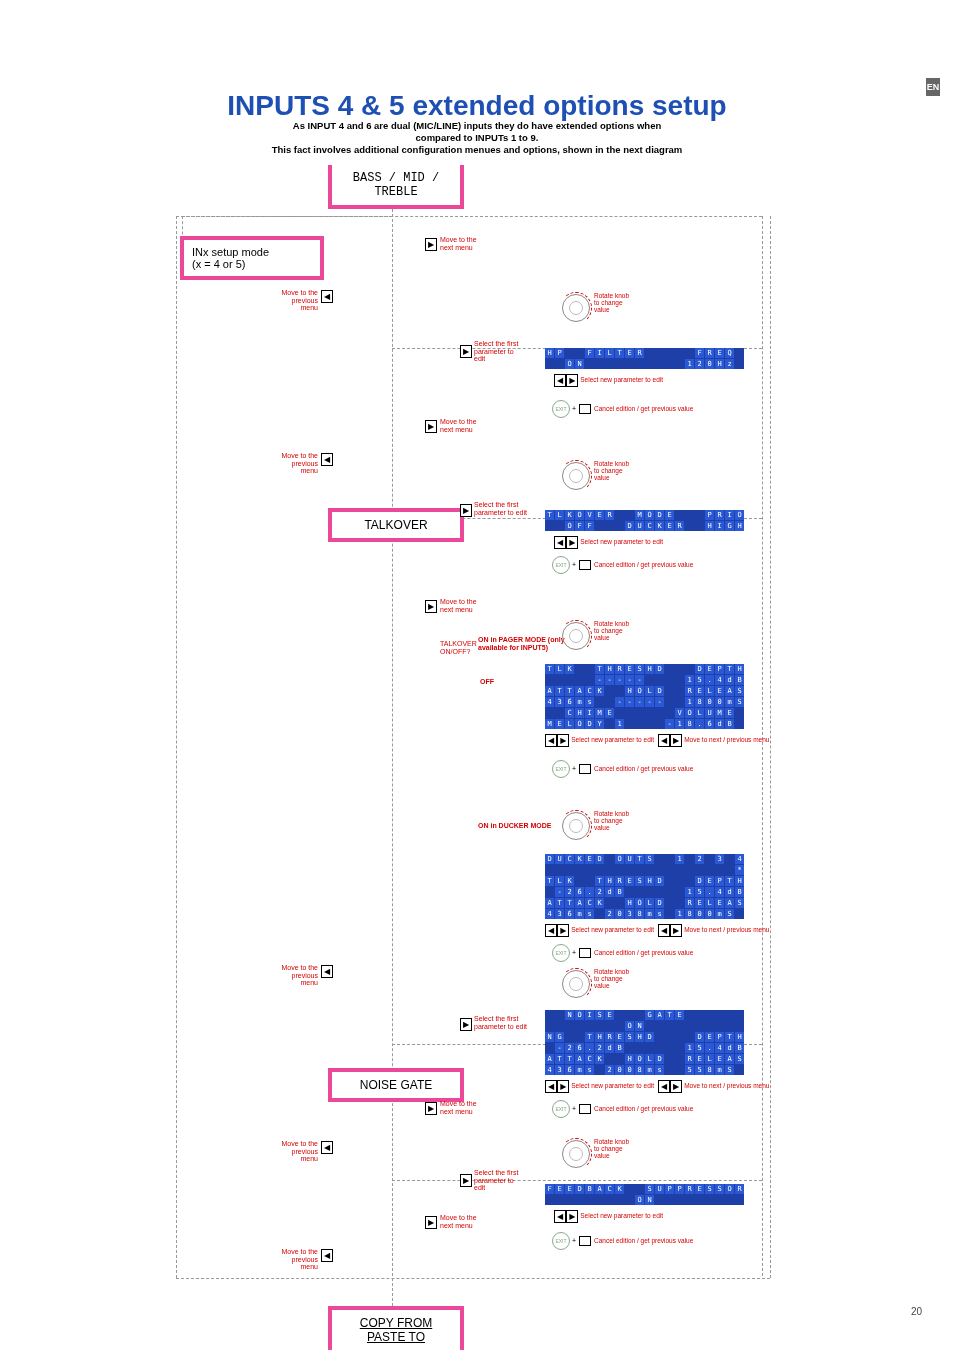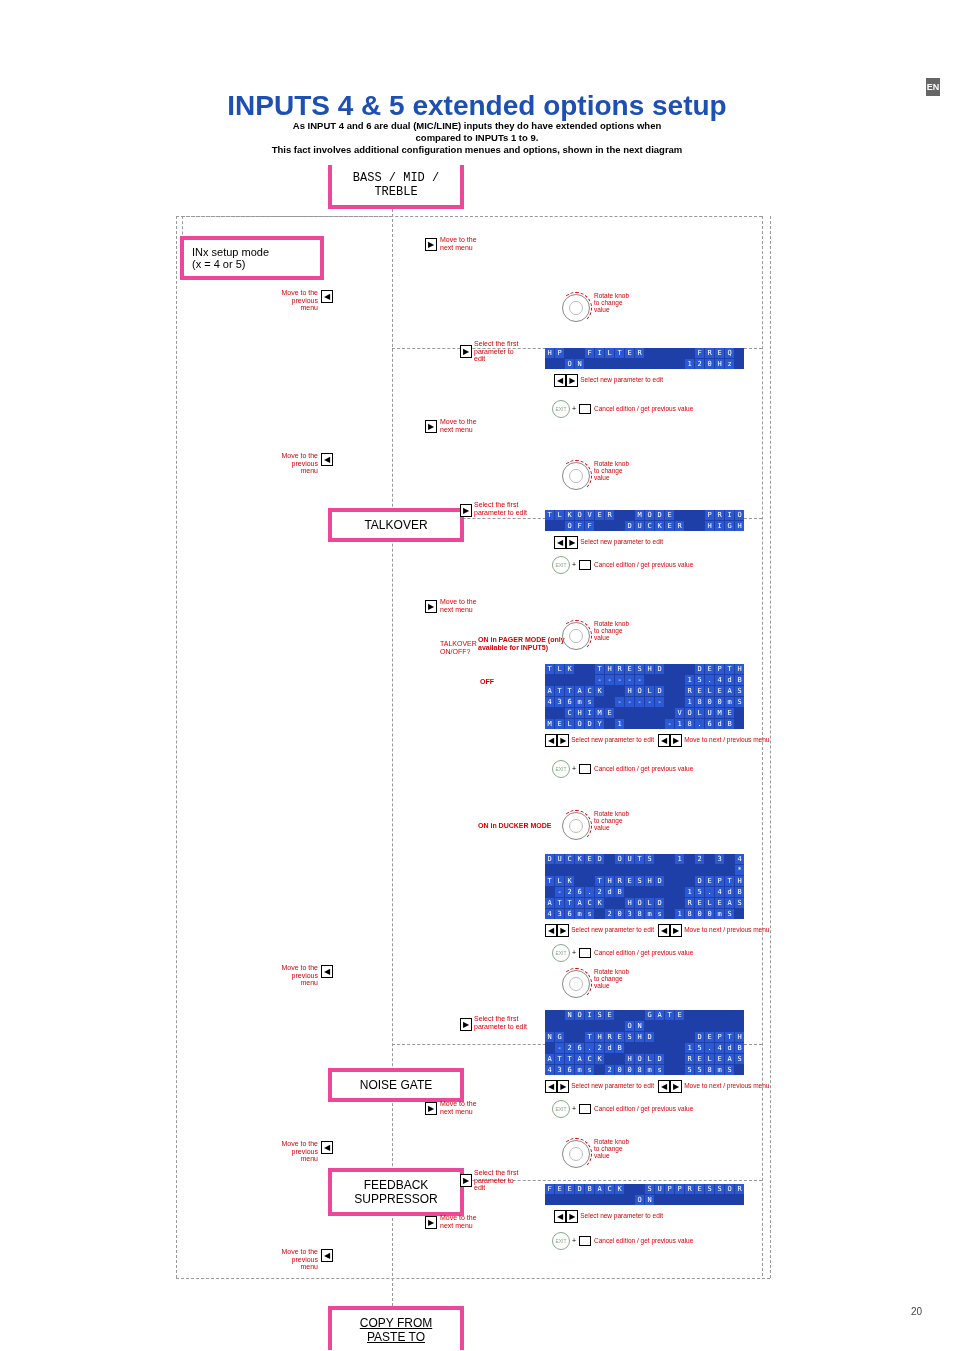--- a/index.html
+++ b/index.html
@@ -50,21 +50,20 @@
   <div class="vline" style="left:762px;top:216px;height:1060px;"></div>
   <div class="hline" style="left:176px;top:216px;width:586px;"></div>
   <div class="hline" style="left:176px;top:1278px;width:594px;"></div>
   <div class="vline" style="left:176px;top:216px;height:1062px;"></div>
   <div class="vline" style="left:770px;top:216px;height:1062px;"></div>
 
   <div class="node open-top" style="left:328px;top:165px;width:120px;font-family:Liberation Mono, monospace;">BASS / MID /<br>TREBLE</div>
   <div class="node" style="left:180px;top:236px;width:120px;text-align:left;font-size:11px;padding:6px 8px;">INx setup mode<br>(x = 4 or 5)</div>
   <div class="node" style="left:328px;top:508px;width:120px;">TALKOVER</div>
   <div class="node" style="left:328px;top:1032px;width:120px;margin-top:36px;">NOISE GATE</div>
-  <div class="node" style="left:328px;top:1168px;width:120px;">FEEDBACK<br>SUPPRESSOR</div>
   <div class="node open-bottom" style="left:328px;top:1306px;width:120px;">COPY FROM<br>PASTE TO</div>
 
   <div class="lbl" style="left:280px;top:289px;text-align:right;width:38px;">Move to the<br>previous menu</div>
   <span class="icon-nextprev" style="position:absolute;left:321px;top:290px;">◀</span>
 
   <div class="lbl" style="left:280px;top:452px;text-align:right;width:38px;">Move to the<br>previous menu</div>
   <span class="icon-nextprev" style="position:absolute;left:321px;top:453px;">◀</span>
 
   <div class="lbl" style="left:280px;top:964px;text-align:right;width:38px;">Move to the<br>previous menu</div>
   <span class="icon-nextprev" style="position:absolute;left:321px;top:965px;">◀</span>

